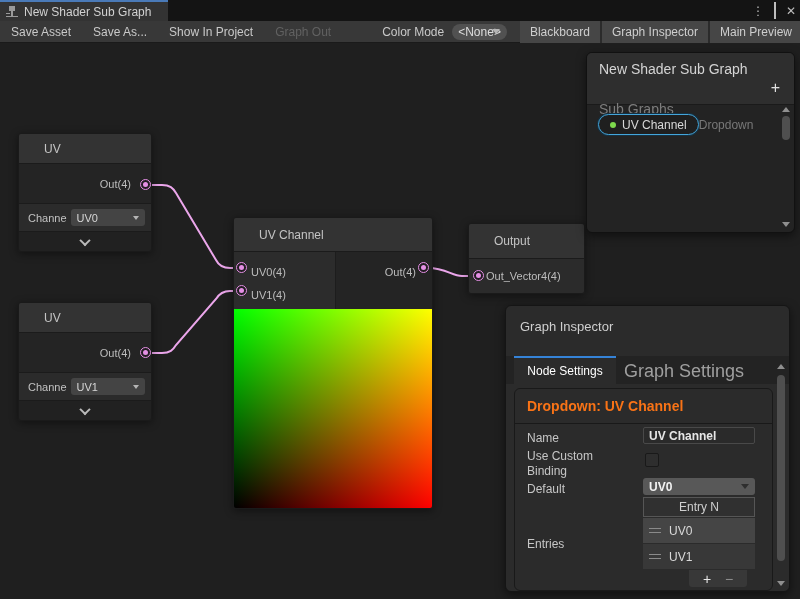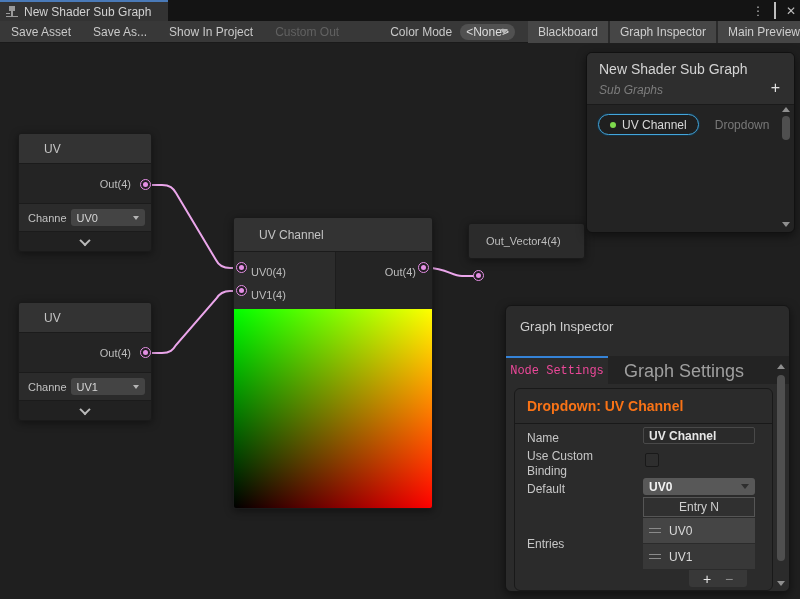--- a/index.html
+++ b/index.html
@@ -69,41 +69,41 @@
     font-size:11px; color:#bdbdbd; }
   .port { position:absolute; width:11px; height:11px; border:1.5px solid #e48fe4; border-radius:50%;
     background:#221d22; }
   .port::after { content:''; position:absolute; inset:2px; border-radius:50%; background:#e48fe4; }
   
   .blackboard { position:absolute; left:586px; top:52px; width:209px; height:181px; background:#232323;
     border:1px solid #111; border-radius:6px; box-shadow:0 3px 10px rgba(0,0,0,.5); }
   .bb-header { height:52px; background:#2e2e2e; border-radius:5px 5px 0 0; border-bottom:1px solid #1a1a1a;
     position:relative; padding:8px 12px; }
   .bb-title { font-size:14px; color:#d4d4d4; }
-  .bb-subtitle { font-size:12px; color:#7d7d7d; margin-top:6px;font-style:italic; }
+  .bb-subtitle { font-size:14px; color:#7d7d7d; margin-top:24px; }
   .bb-add { position:absolute; right:14px; bottom:8px; font-size:16px; color:#e0e0e0; line-height:1; }
   .bb-pill-row { position:relative; padding:9px 0 0 11px; display:flex; align-items:center; }
   .bb-pill { display:inline-flex; align-items:center; gap:6px; height:21px; padding:0 11px;
     border:1px solid #44a5da; border-radius:11px; background:#1f1f1f; box-shadow:0 0 0 1px #163040; }
   .bb-dot { width:6px; height:6px; border-radius:50%; background:#7ed94d; }
   .bb-pill .label { font-size:12px; color:#d8d8d8; }
-  .bb-type { margin-left:16px; font-size:12px; color:#787878; }
+  .bb-type { font-size:12px; color:#787878; }
   .scroll-col { position:absolute; width:9px; }
   .scroll-thumb { position:absolute; left:0; width:8px; background:#4f4f4f; border-radius:4px; }
   .tri-up { width:0; height:0; border-left:4px solid transparent; border-right:4px solid transparent;
     border-bottom:5px solid #8f8f8f; position:absolute; left:0; }
   .tri-dn { width:0; height:0; border-left:4px solid transparent; border-right:4px solid transparent;
     border-top:5px solid #8f8f8f; position:absolute; left:0; }
   
   .inspector { position:absolute; left:505px; top:305px; width:285px; height:287px; background:#2b2b2b;
     border:1px solid #151515; border-radius:6px; box-shadow:0 3px 10px rgba(0,0,0,.5); }
   .gi-title { position:absolute; left:14px; top:13px; font-size:13px; color:#cfcfcf; }
   .gi-tabstrip { position:absolute; left:0; top:50px; width:100%; height:28px; background:#232323; }
-  .gi-tab-active { position:absolute; left:0; top:0; width:102px; height:28px; background:#2b2b2b;
-    border-top:2px solid #3583d8; display:flex; align-items:center; justify-content:center; font-size:12px; color:#ec4899;font-family:Liberation Mono, monospace; }
+  .gi-tab-active { position:absolute; left:8px; top:0; width:102px; height:28px; background:#2b2b2b;
+    border-top:2px solid #3583d8; display:flex; align-items:center; justify-content:center; font-size:12px; color:#ffffff; }
   .gi-tab { position:absolute; left:102px; top:2px; height:26px; display:flex; align-items:center;
     padding:0 16px; font-size:18px; color:#9f9f9f; }
   .gi-box { position:absolute; left:8px; top:82px; width:259px; height:203px; border:1px solid #191919;
     border-radius:6px; }
   .gi-box-header { height:35px; border-bottom:1px solid #191919; display:flex; align-items:center;
     padding-left:12px; font-size:14px; font-weight:bold; color:#f97316; }
   .gi-label { position:absolute; left:12px; font-size:12px; color:#c6c6c6; line-height:15px; }
   .gi-field { position:absolute; left:128px; width:112px; height:17px; background:#2a2a2a;
     border:1px solid #494949; border-radius:2px; display:flex; align-items:center; padding:0 5px;
     font-size:12px; font-weight:bold; color:#e6e6e6; }
@@ -146,21 +146,21 @@
   </div>
 </div>
 
 <div class="toolbar">
   <div class="tb-btn">Save Asset</div>
   <div class="tb-sep"></div>
   <div class="tb-btn">Save As...</div>
   <div class="tb-sep"></div>
   <div class="tb-btn">Show In Project</div>
   <div class="tb-sep"></div>
-  <div class="tb-btn disabled">Custom Out</div>
+  <div class="tb-btn disabled">Graph Out</div>
   <div class="cm-label">Color Mode</div>
   <div class="cm-dropdown">
     <span>&lt;None&gt;</span>
     <span class="arrow-down"></span>
   </div>
   <div class="toggle-group">
     <div class="toggle-btn">Blackboard</div>
     <div class="toggle-btn">Graph Inspector</div>
     <div class="toggle-btn">Main Preview</div>
   </div>
@@ -214,20 +214,21 @@
       <div class="port-label">UV1(4)</div>
     </div>
     <div class="uvch-out-col">
       <div class="port-label">Out(4)</div>
     </div>
   </div>
   <div class="uv-preview"></div>
 </div>
 
 <div class="node output-node">
+  <div class="node-title">Output</div>
   <div class="output-row">
     <span>Out_Vector4(4)</span>
   </div>
 </div>
 
 <div class="port" style="left:140px;top:179px;"></div>
 <div class="port" style="left:140px;top:347px;"></div>
 <div class="port" style="left:236px;top:262px;"></div>
 <div class="port" style="left:236px;top:285px;"></div>
 <div class="port" style="left:418px;top:262px;"></div>

